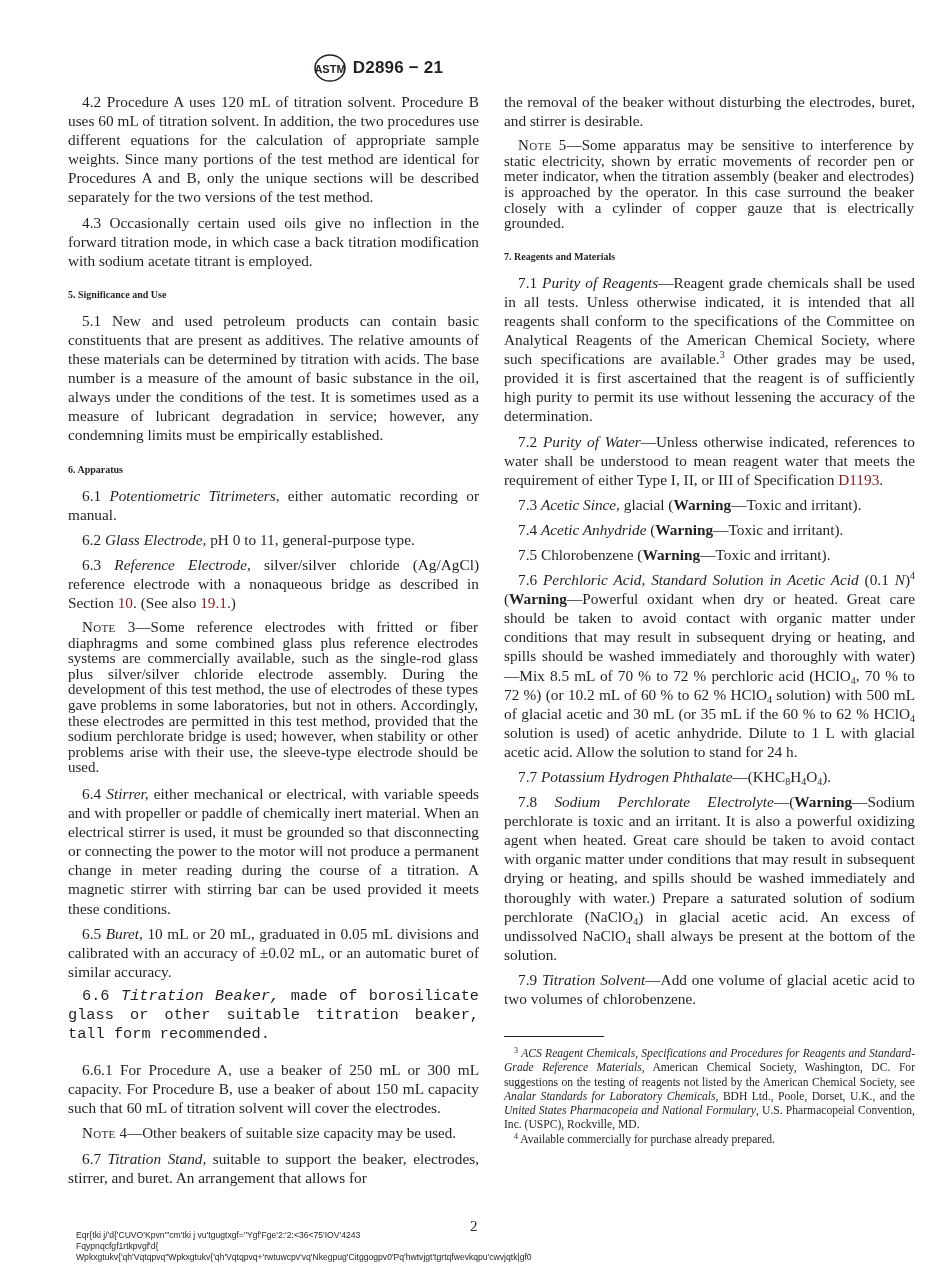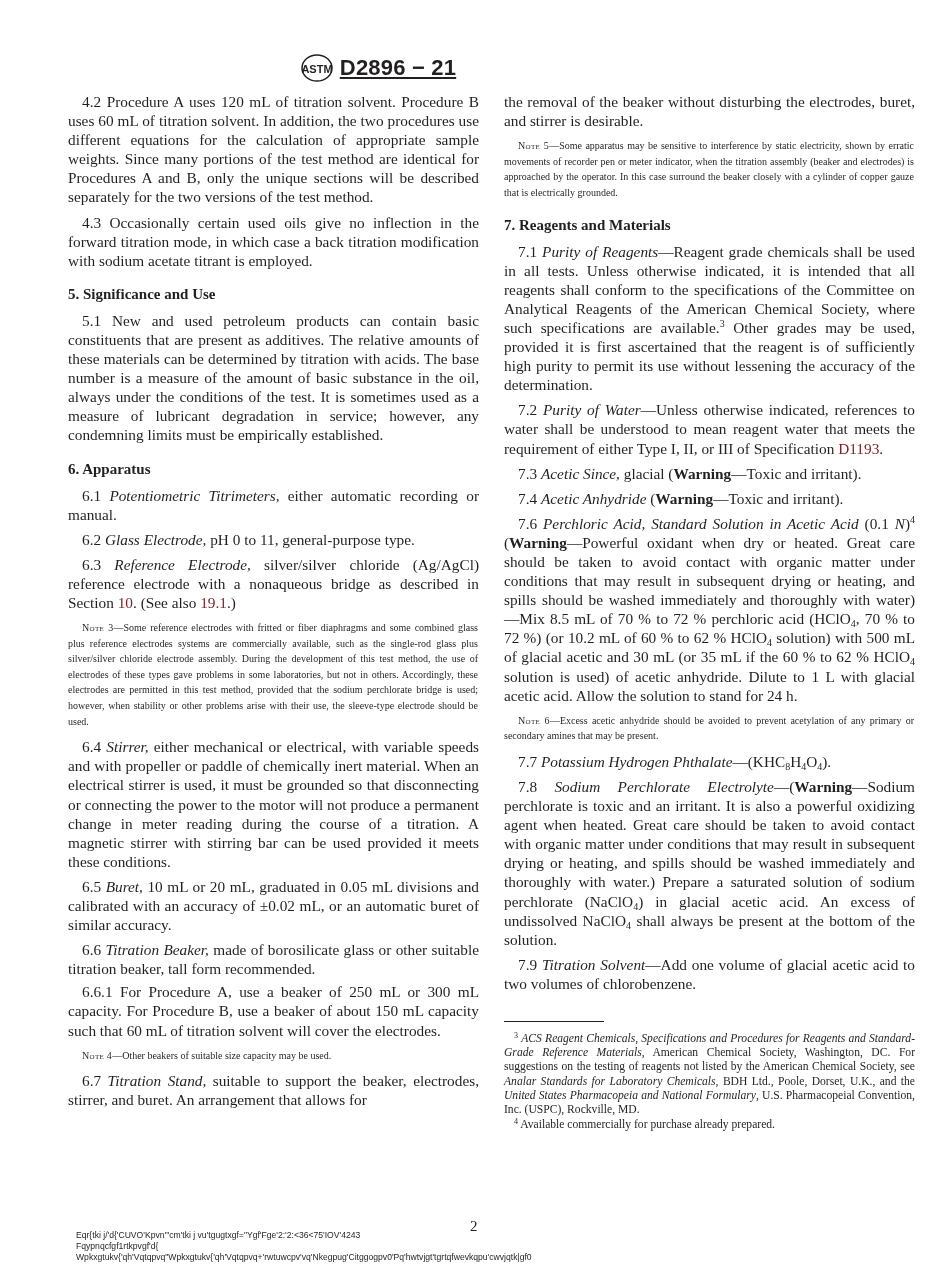--- a/index.html
+++ b/index.html
@@ -3,42 +3,42 @@
 <meta charset="utf-8">
 <style>
   html, body { margin: 0; padding: 0; background: #ffffff; }
   body {
     width: 950px; height: 1272px; position: relative; overflow: hidden;
     font-family: "Liberation Serif", "DejaVu Serif", serif;
     color: #231f20;
   }
   .header {
     position: absolute; top: 52px; left: 0; width: 756px; height: 32px;
-    display: flex; justify-content: center; align-items: center; gap: 6px; text-decoration: underline;
+    display: flex; justify-content: center; align-items: center; gap: 6px;
   }
   .logo { width: 34px; height: 30px; }
   .doc-id {
     font-family: "Liberation Sans", "DejaVu Sans", sans-serif;
-    font-weight: bold; font-size: 22px; letter-spacing: 0.2px;
+    font-weight: bold; font-size: 17px; letter-spacing: 0.2px;
   }
   .col {
     position: absolute; top: 92px; width: 411px;
     font-size: 15.3px; line-height: 19.1px; text-align: justify;
     hyphens: manual;
   }
   .col.left { left: 68px; }
   .col.right { left: 504px; }
   p { margin: 0 0 6px 0; text-indent: 14px; }
   p.noindent { text-indent: 0; }
-  p.tight { margin-bottom: 4px; }
+  p.tight { margin-bottom: 16px; font-family: Liberation Mono, monospace; }
   h2 {
-    font-size: 15px; font-weight: bold; margin: 15px 0 7px 0; line-height: 19px;
+    font-size: 10px; font-weight: bold; margin: 15px 0 7px 0; line-height: 19px;
   }
   .note {
-    font-size: 10px; line-height: 15.6px; margin: 8px 1px 8px 0; text-indent: 14px;
+    font-size: 15px; line-height: 15.6px; margin: 8px 1px 8px 0; text-indent: 14px;
   }
   .note .sc { font-variant: small-caps; letter-spacing: 0.3px; }
   .link { color: #7f1d1d; }
   i { font-style: italic; }
   b { font-weight: bold; }
   sub { font-size: 10px; vertical-align: -3px; line-height: 0; }
   sup { font-size: 10px; vertical-align: 6px; line-height: 0; }
   .fn-rule { width: 100px; height: 1px; background: #231f20; margin: 28px 0 10px 0; }
   .footnote {
     font-size: 11.6px; line-height: 14.2px; text-indent: 10px; margin: 0 0 1px 0;
@@ -91,23 +91,23 @@
 <div class="col right">
   <p class="noindent">the removal of the beaker without disturbing the electrodes, buret, and stirrer is desirable.</p>
 
   <div class="note"><span class="sc">Note 5</span><span>—Some apparatus may be sensitive to interference by static electricity, shown by erratic movements of recorder pen or meter indicator, when the titration assembly (beaker and electrodes) is approached by the operator. In this case surround the beaker closely with a cylinder of copper gauze that is electrically grounded.</span></div>
 
   <h2>7.  Reagents and Materials</h2>
   <p><span>7.1 </span><i>Purity of Reagents</i><span>—Reagent grade chemicals shall be used in all tests. Unless otherwise indicated, it is intended that all reagents shall conform to the specifications of the Commit­tee on Analytical Reagents of the American Chemical Society, where such specifications are available.</span><sup>3</sup><span> Other grades may be used, provided it is first ascertained that the reagent is of sufficiently high purity to permit its use without lessening the accuracy of the determination.</span></p>
   <p><span>7.2 </span><i>Purity of Water</i><span>—Unless otherwise indicated, references to water shall be understood to mean reagent water that meets the requirement of either Type I, II, or III of Specification </span><span class="link">D1193</span><span>.</span></p>
   <p><span>7.3 </span><i>Acetic Since,</i><span> glacial (</span><b>Warning</b><span>—Toxic and irritant).</span></p>
   <p><span>7.4 </span><i>Acetic Anhydride</i><span> (</span><b>Warning</b><span>—Toxic and irritant).</span></p>
+  <p><span>7.5 </span><span>Chlorobenzene (</span><b>Warning</b><span>—Toxic and irritant).</span></p>
   <p><span>7.6 </span><i>Perchloric Acid, Standard Solution in Acetic Acid</i> <span>(0.1 </span><i>N</i><span>)</span><sup>4</sup><span> (</span><b>Warning</b><span>—Powerful oxidant when dry or heated. Great care should be taken to avoid contact with organic matter under conditions that may result in subsequent drying or heating, and spills should be washed immediately and thor­oughly with water)—Mix 8.5 mL of 70 % to 72 % perchloric acid (HClO</span><sub>4</sub><span>, 70 % to 72 %) (or 10.2 mL of 60 % to 62 % HClO</span><sub>4</sub><span> solution) with 500 mL of glacial acetic and 30 mL (or 35 mL if the 60 % to 62 % HClO</span><sub>4</sub><span> solution is used) of acetic anhydride. Dilute to 1 L with glacial acetic acid. Allow the solution to stand for 24 h.</span></p>
 
-  <div class="note"><span class="sc">Note 6</span><span>—Excess acetic anhydride should be avoided to prevent acety­lation of any primary or secondary amines that may be present.</span></div>
 
   <p><span>7.7 </span><i>Potassium Hydrogen Phthalate</i><span>—(KHC</span><sub>8</sub><span>H</span><sub>4</sub><span>O</span><sub>4</sub><span>).</span></p>
   <p><span>7.8 </span><i>Sodium Perchlorate Electrolyte</i><span>—(</span><b>Warning</b><span>—Sodium perchlorate is toxic and an irritant. It is also a powerful oxidizing agent when heated. Great care should be taken to avoid contact with organic matter under conditions that may result in subsequent drying or heating, and spills should be washed immediately and thoroughly with water.) Prepare a saturated solution of sodium perchlorate (NaClO</span><sub>4</sub><span>) in glacial acetic acid. An excess of undissolved NaClO</span><sub>4</sub><span> shall always be present at the bottom of the solution.</span></p>
   <p><span>7.9 </span><i>Titration Solvent</i><span>—Add one volume of glacial acetic acid to two volumes of chlorobenzene.</span></p>
 
   <div class="fn-rule"></div>
   <div class="footnote"><sup>3</sup> <i>ACS Reagent Chemicals, Specifications and Procedures for Reagents and Standard-Grade Reference Materials</i><span>, American Chemical Society, Washington, DC. For suggestions on the testing of reagents not listed by the American Chemical Society, see </span><i>Analar Standards for Laboratory Chemicals</i><span>, BDH Ltd., Poole, Dorset, U.K., and the </span><i>United States Pharmacopeia and National Formulary</i><span>, U.S. Pharma­copeial Convention, Inc. (USPC), Rockville, MD.</span></div>
   <div class="footnote"><sup>4</sup> <span>Available commercially for purchase already prepared.</span></div>
 </div>
 

